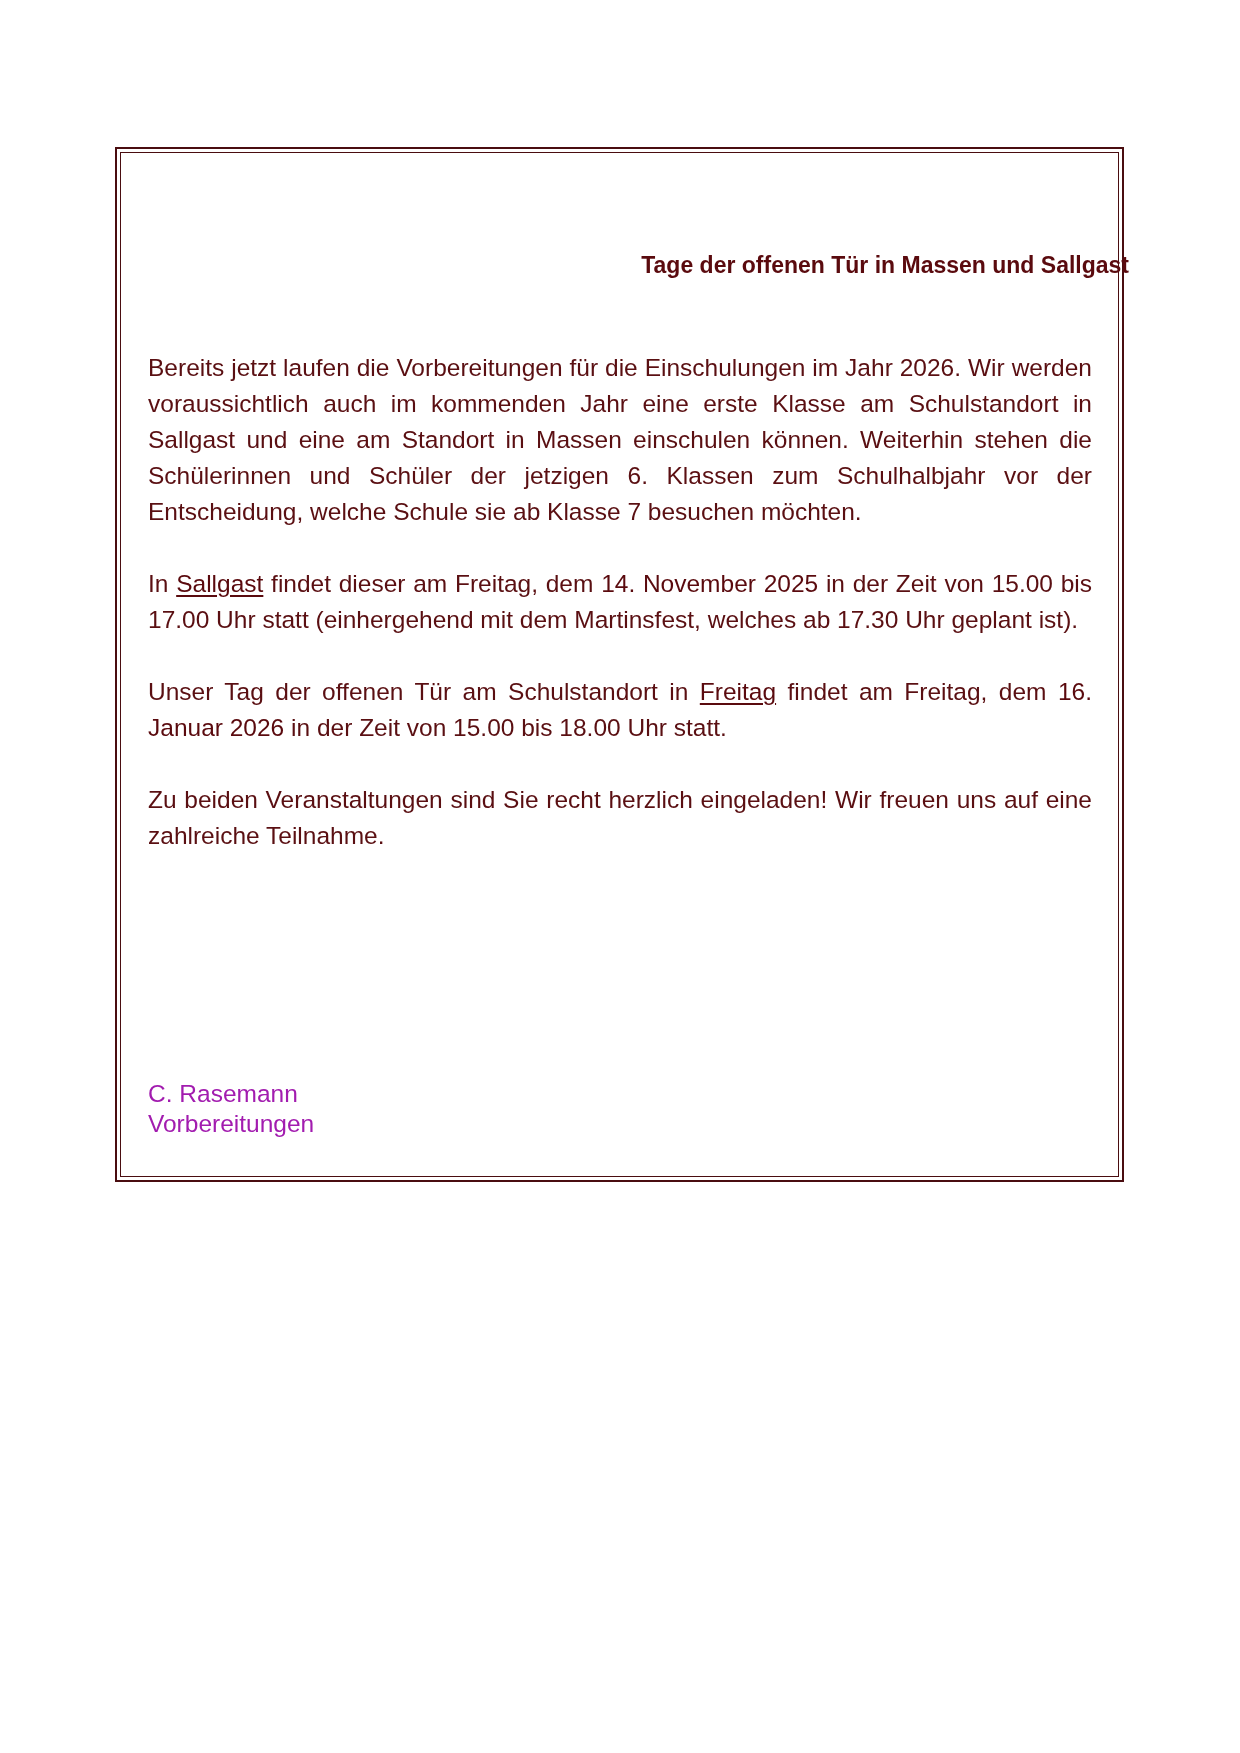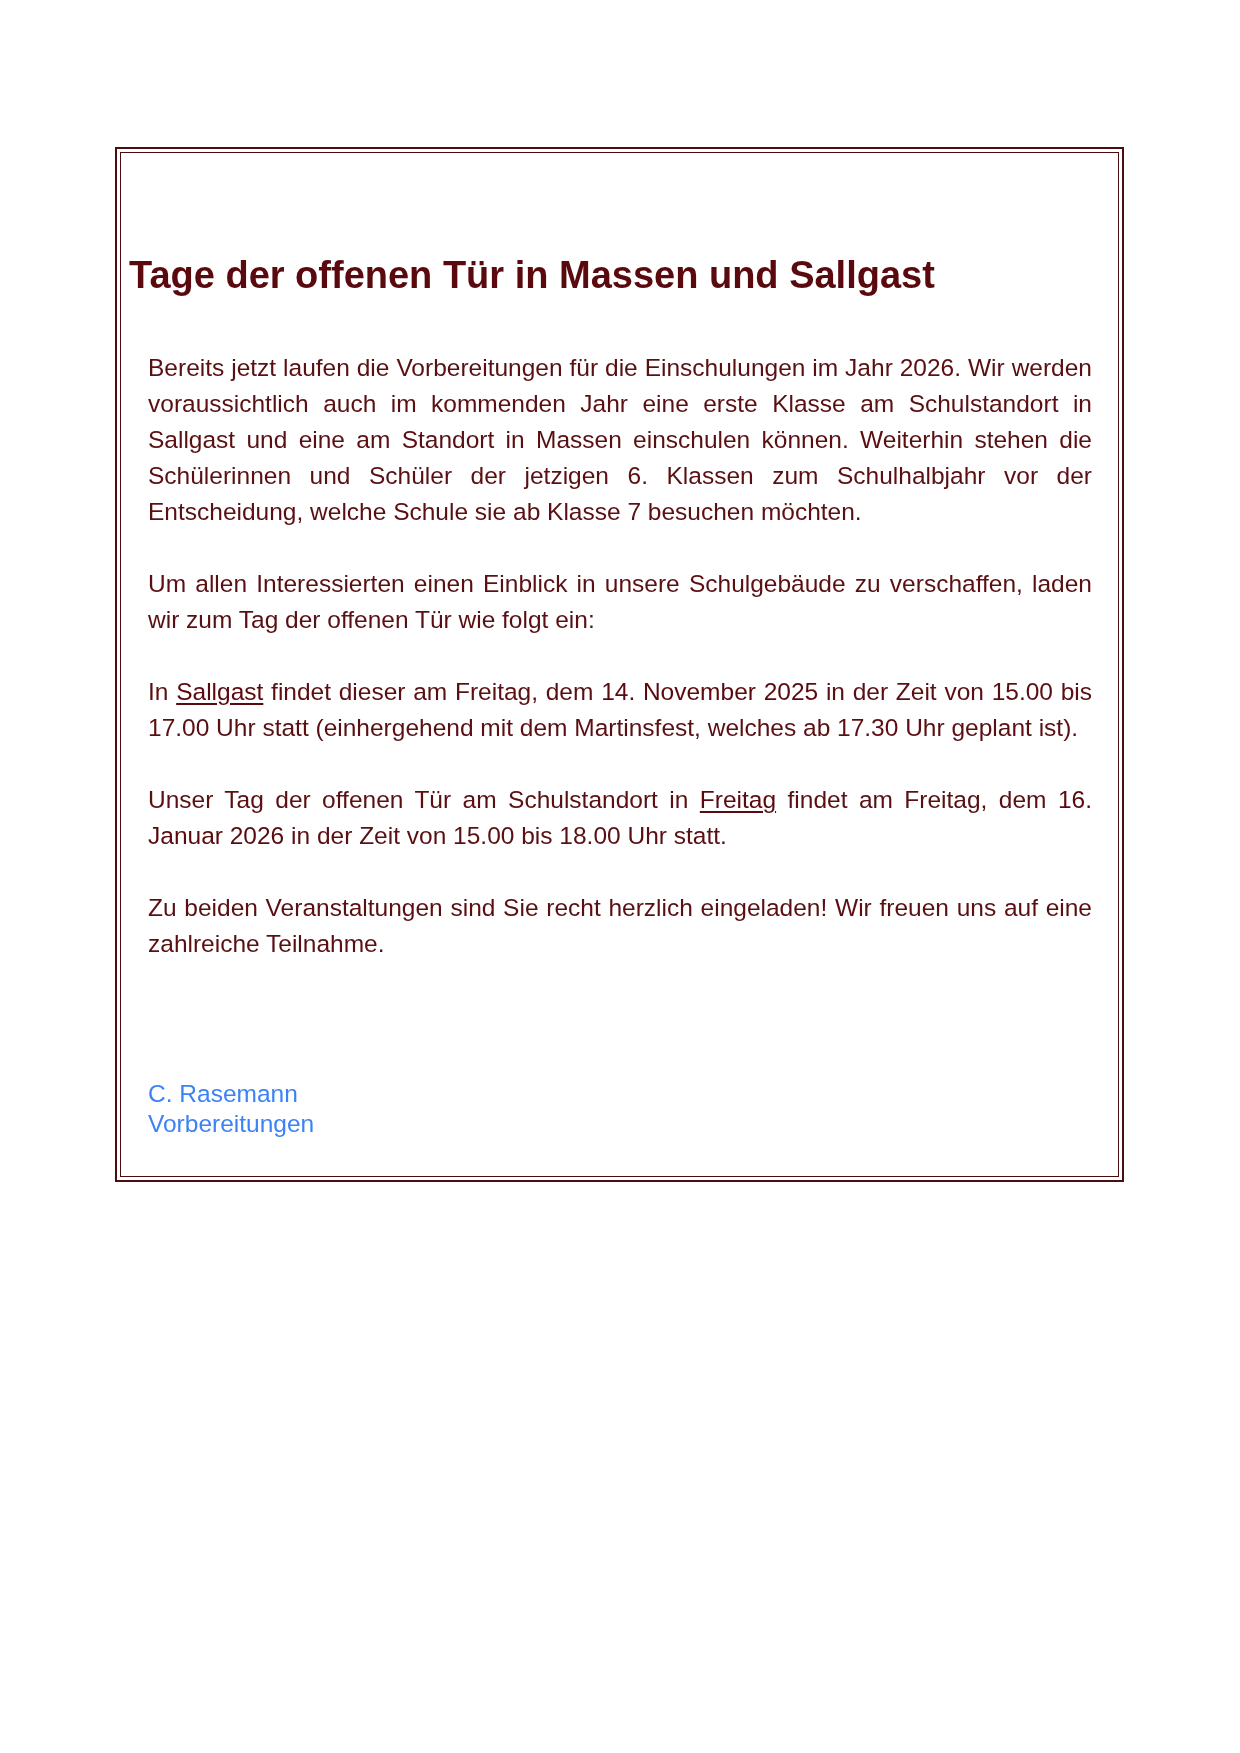--- a/index.html
+++ b/index.html
@@ -30,23 +30,23 @@
     top: 3px;
     right: 3px;
     bottom: 3px;
     border: 1.5px solid #4a0d10;
   }
   .title {
     position: absolute;
     left: 115px;
     width: 1010px;
     top: 241px;
-    margin: 14px;
-    text-align: left;
-    font-size: 38px;
+    margin: 4px;
+    text-align: right;
+    font-size: 23px;
     font-weight: bold;
     line-height: 40px;
     color: #5a0a0e;
   }
   .content {
     position: absolute;
     left: 148px;
     top: 350px;
     width: 944px;
     font-size: 24.5px;
@@ -58,37 +58,36 @@
     text-align: justify;
   }
   .content b { font-weight: normal; color: #5a0a0e; }
   .content b.u { text-decoration: underline; text-underline-offset: 3px; text-decoration-thickness: 2px; }
   .signature {
     position: absolute;
     left: 148px;
     top: 1079px;
     font-size: 24.5px;
     line-height: 30px;
-    color: #3b82f6;
+    color: #a21caf;
   }
   .signature div { margin: 0; }
 </style>
 </head>
 <body>
 
 <div class="frame-outer">
   <div class="frame-inner"></div>
 </div>
 
 <h1 class="title">Tage der offenen Tür in Massen und Sallgast</h1>
 
 <div class="content">
   <p>Bereits jetzt laufen die Vorbereitungen für die Einschulungen im Jahr 2026. Wir werden voraussichtlich auch im kommenden Jahr eine erste Klasse am Schulstandort in Sallgast und eine am Standort in Massen einschulen können. Weiterhin stehen die Schülerinnen und Schüler der jetzigen 6. Klassen zum Schulhalbjahr vor der Entscheidung, welche Schule sie ab Klasse 7 besuchen möchten.</p>
 
-  <p>Um allen Interessierten einen Einblick in unsere Schulgebäude zu verschaffen, laden wir zum Tag der offenen Tür wie folgt ein:</p>
 
   <p><span>In </span><b class="u">Sallgast</b><span> findet dieser am Freitag, dem </span><b>14. November 2025</b><span> in der Zeit von 15.00 bis 17.00 Uhr statt (einhergehend mit dem Martinsfest, welches ab 17.30 Uhr geplant ist).</span></p>
 
   <p><span>Unser Tag der offenen Tür am Schulstandort in </span><b class="u">Freitag</b><span> findet am Freitag, dem </span><b>16. Januar 2026</b><span> in der Zeit von 15.00 bis 18.00 Uhr statt.</span></p>
 
   <p>Zu beiden Veranstaltungen sind Sie recht herzlich eingeladen! Wir freuen uns auf eine zahlreiche Teilnahme.</p>
 </div>
 
 <div class="signature">
   <div>C. Rasemann</div>

